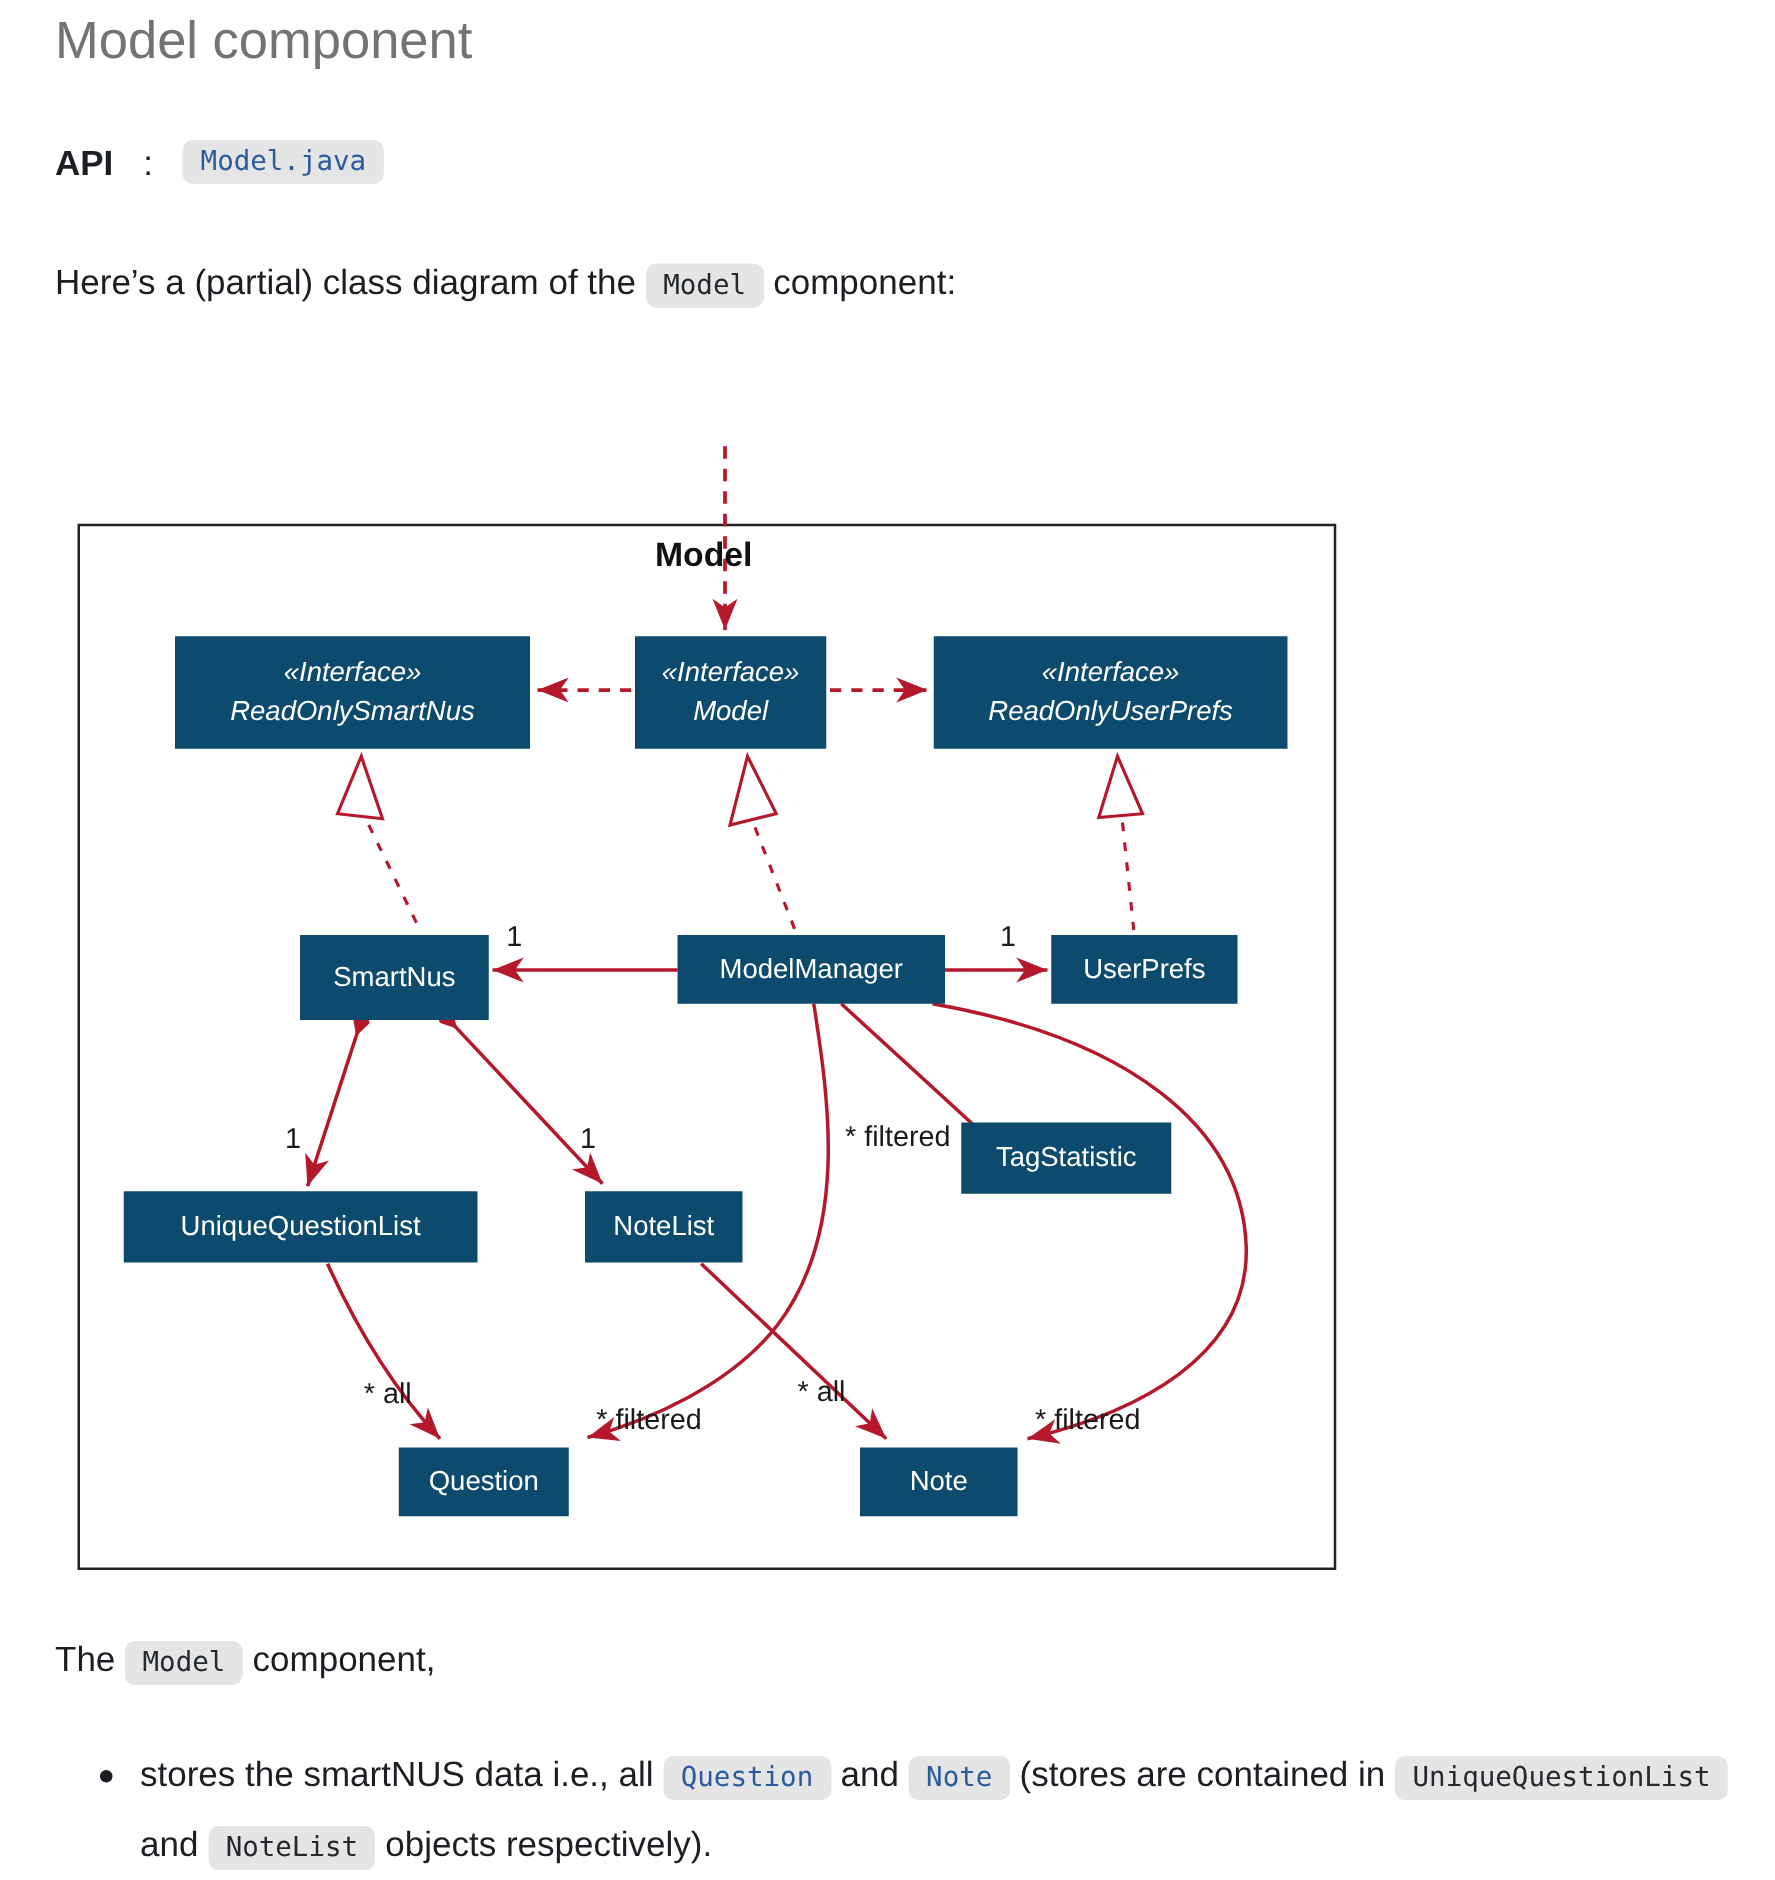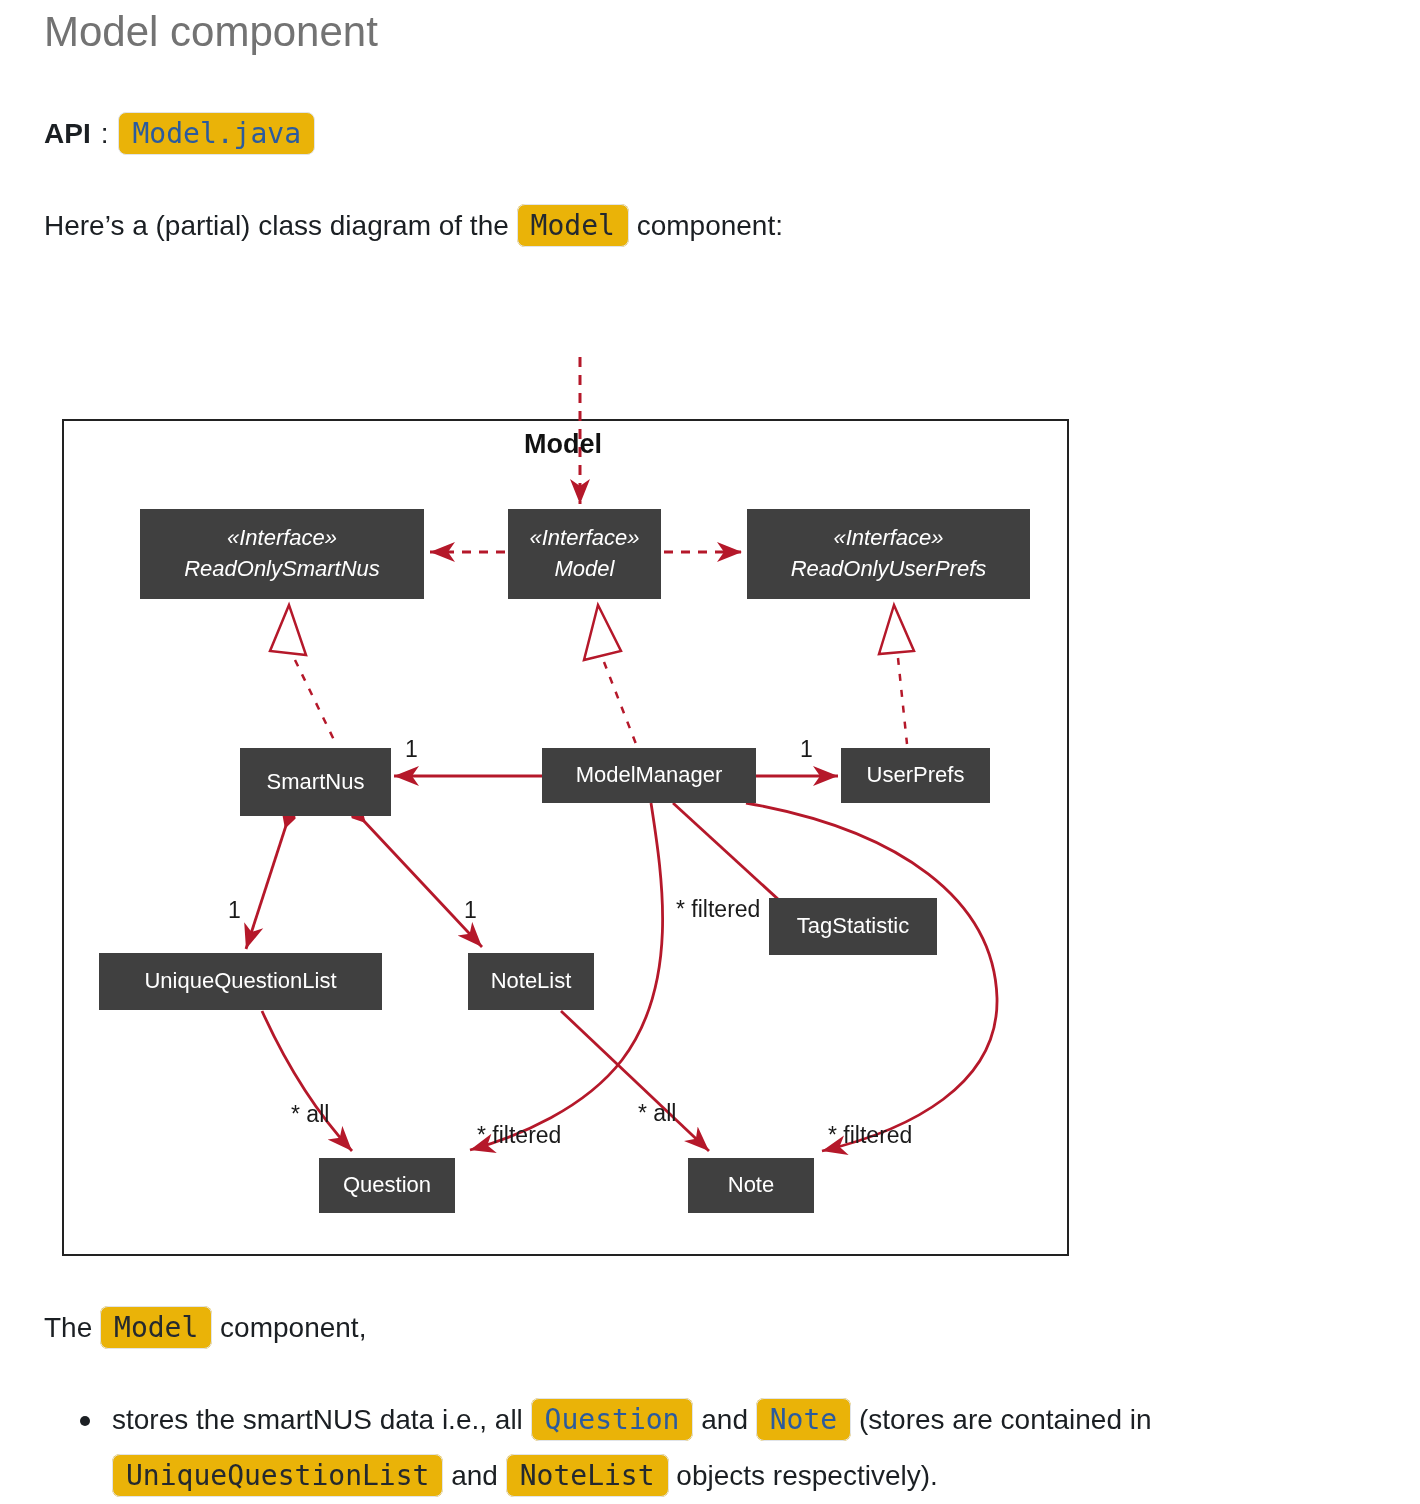--- a/index.html
+++ b/index.html
@@ -8,47 +8,47 @@
     position:relative; width:1420px; height:1504px;
     font-family:"Liberation Sans", sans-serif; color:#24292f; overflow:hidden;
     background:#ffffff;
   }
   .h2 {
     position:absolute; left:44px; top:8px;
     font-size:42px; font-weight:400; color:#737373; letter-spacing:0;
   }
   .api-row {
     position:absolute; left:44px; top:112px;
-    display:flex; align-items:center; gap:10px; font-size:28px;
+    display:flex; align-items:flex-end; gap:24px; font-size:28px;
   }
   .api-label { font-weight:700; color:#1b1f23; }
   .api-colon { color:#1b1f23; }
   .code {
-    font-family:"DejaVu Sans Mono", monospace; font-size:28px;
-    background:#eab308; border:1.5px solid #e1e4e8; border-radius:8px;
+    font-family:"DejaVu Sans Mono", monospace; font-size:22px;
+    background:#e5e5e5; border:1.5px solid #e1e4e8; border-radius:8px;
     padding:4px 13px; color:#24292f; white-space:nowrap;
   }
   .code-link { color:#2b5b9e; }
   .para { position:absolute; left:44px; font-size:28px; line-height:2.0; color:#1b1f23; }
   .para-intro { top:198px; width:1340px; }
   .para-outro { top:1300px; width:1340px; }
   .bullet-dot {
     position:absolute; left:80px; top:1416px; width:10px; height:10px;
     border-radius:50%; background:#1b1f23;
   }
   .bullet-text { position:absolute; left:112px; top:1392px; width:1292px; font-size:28px; line-height:2.0; color:#1b1f23; }
 
   
   .frame {
     position:absolute; left:62px; top:419px; width:1007px; height:837px;
     border:2px solid #222222; background:#ffffff;
   }
   .arrows { position:absolute; left:0; top:0; width:1420px; height:1504px; pointer-events:none; }
   .uml-box {
-    position:absolute; background:#404040; color:#ffffff;
+    position:absolute; background:#0c4a6e; color:#ffffff;
     display:flex; flex-direction:column; align-items:center; justify-content:center;
     font-size:22px; text-align:center; line-height:1.4;
   }
   .uml-box .stereo, .uml-box .iface-name { font-style:italic; }
   .diagram-title {
     position:absolute; left:503px; top:429px; width:120px; text-align:center;
     font-size:27px; font-weight:700; color:#111111;
   }
   .edge-label { position:absolute; font-size:23px; color:#1a1a1a; white-space:nowrap; }
 </style>

